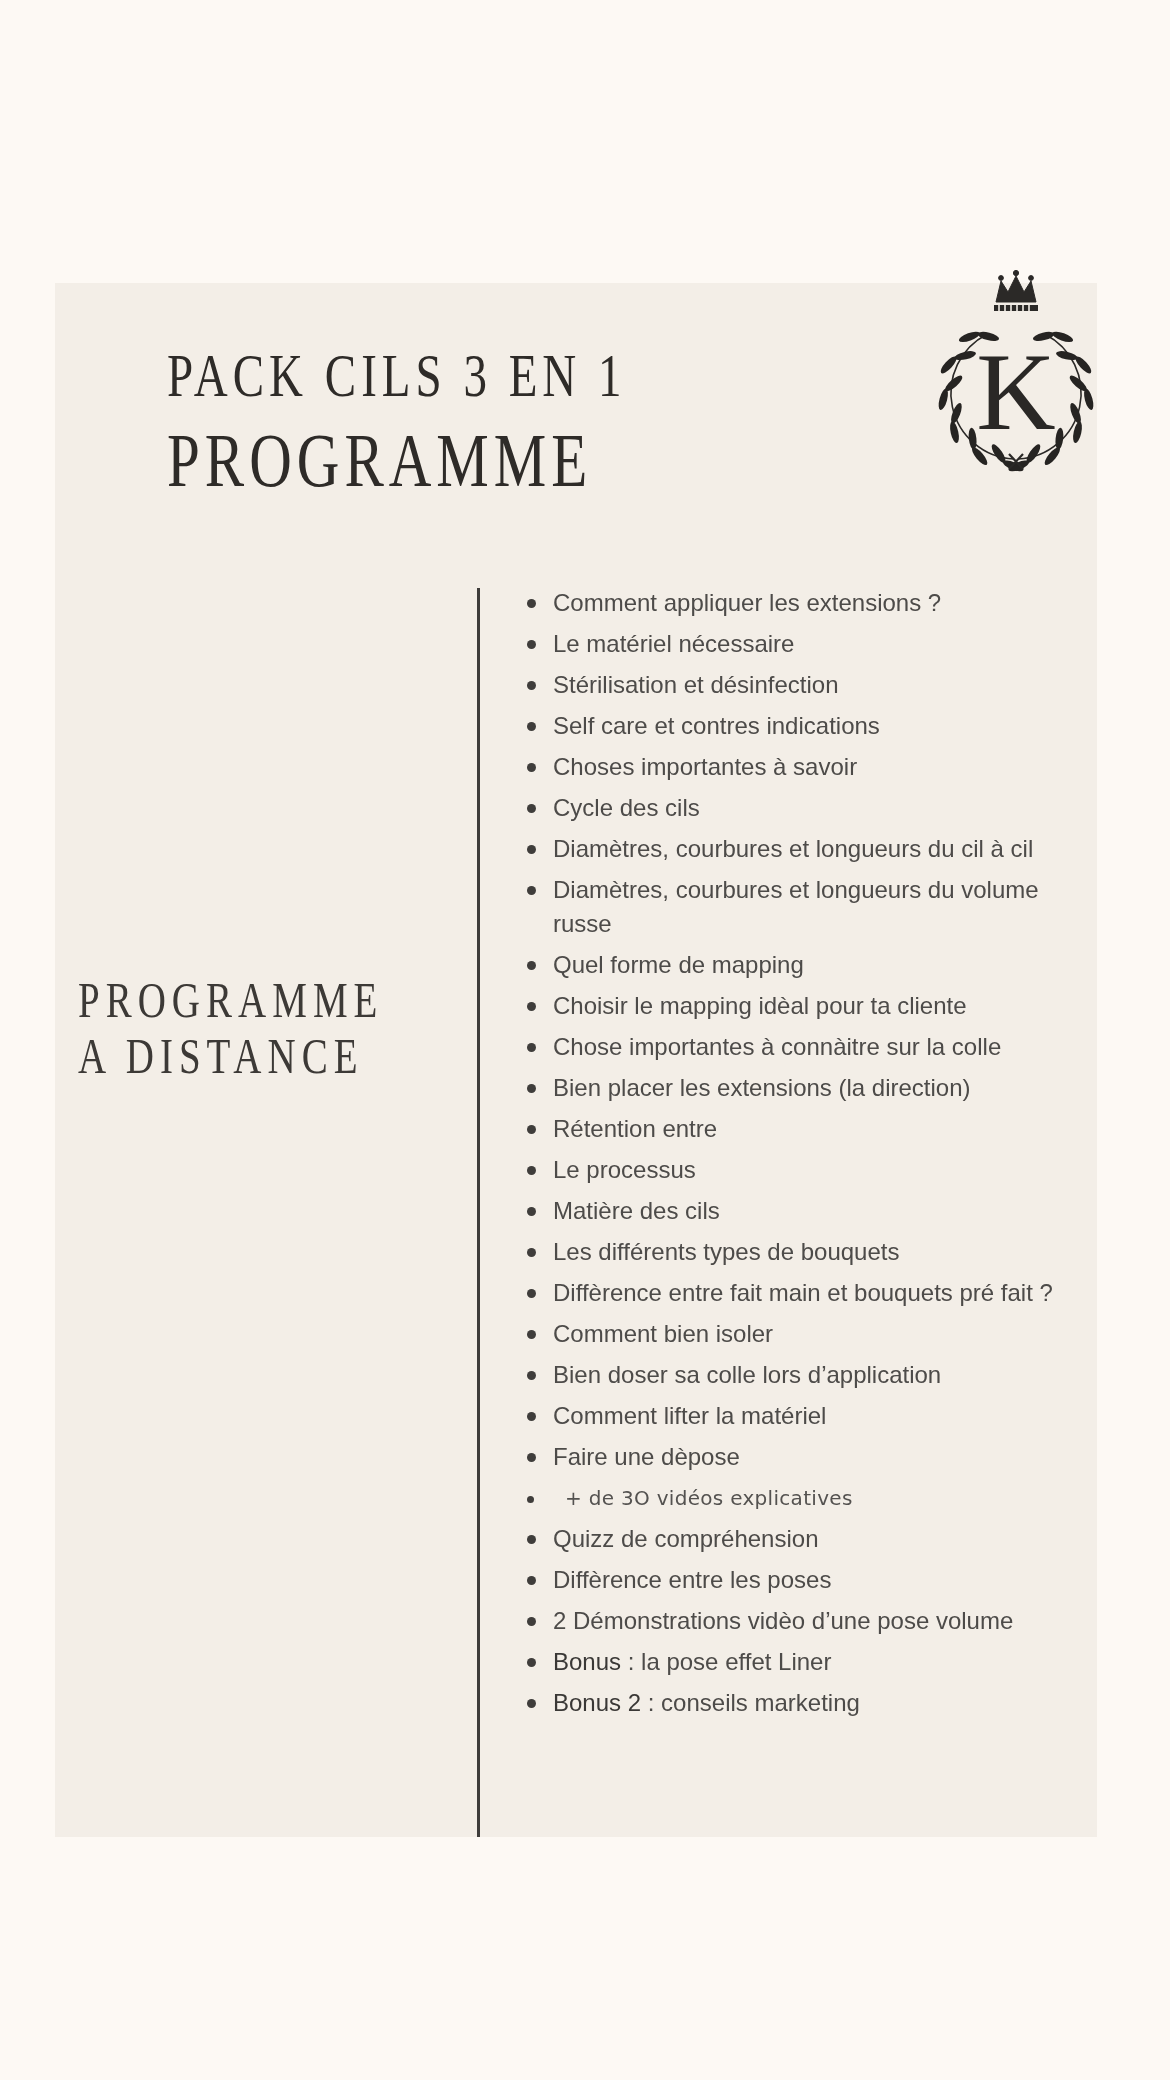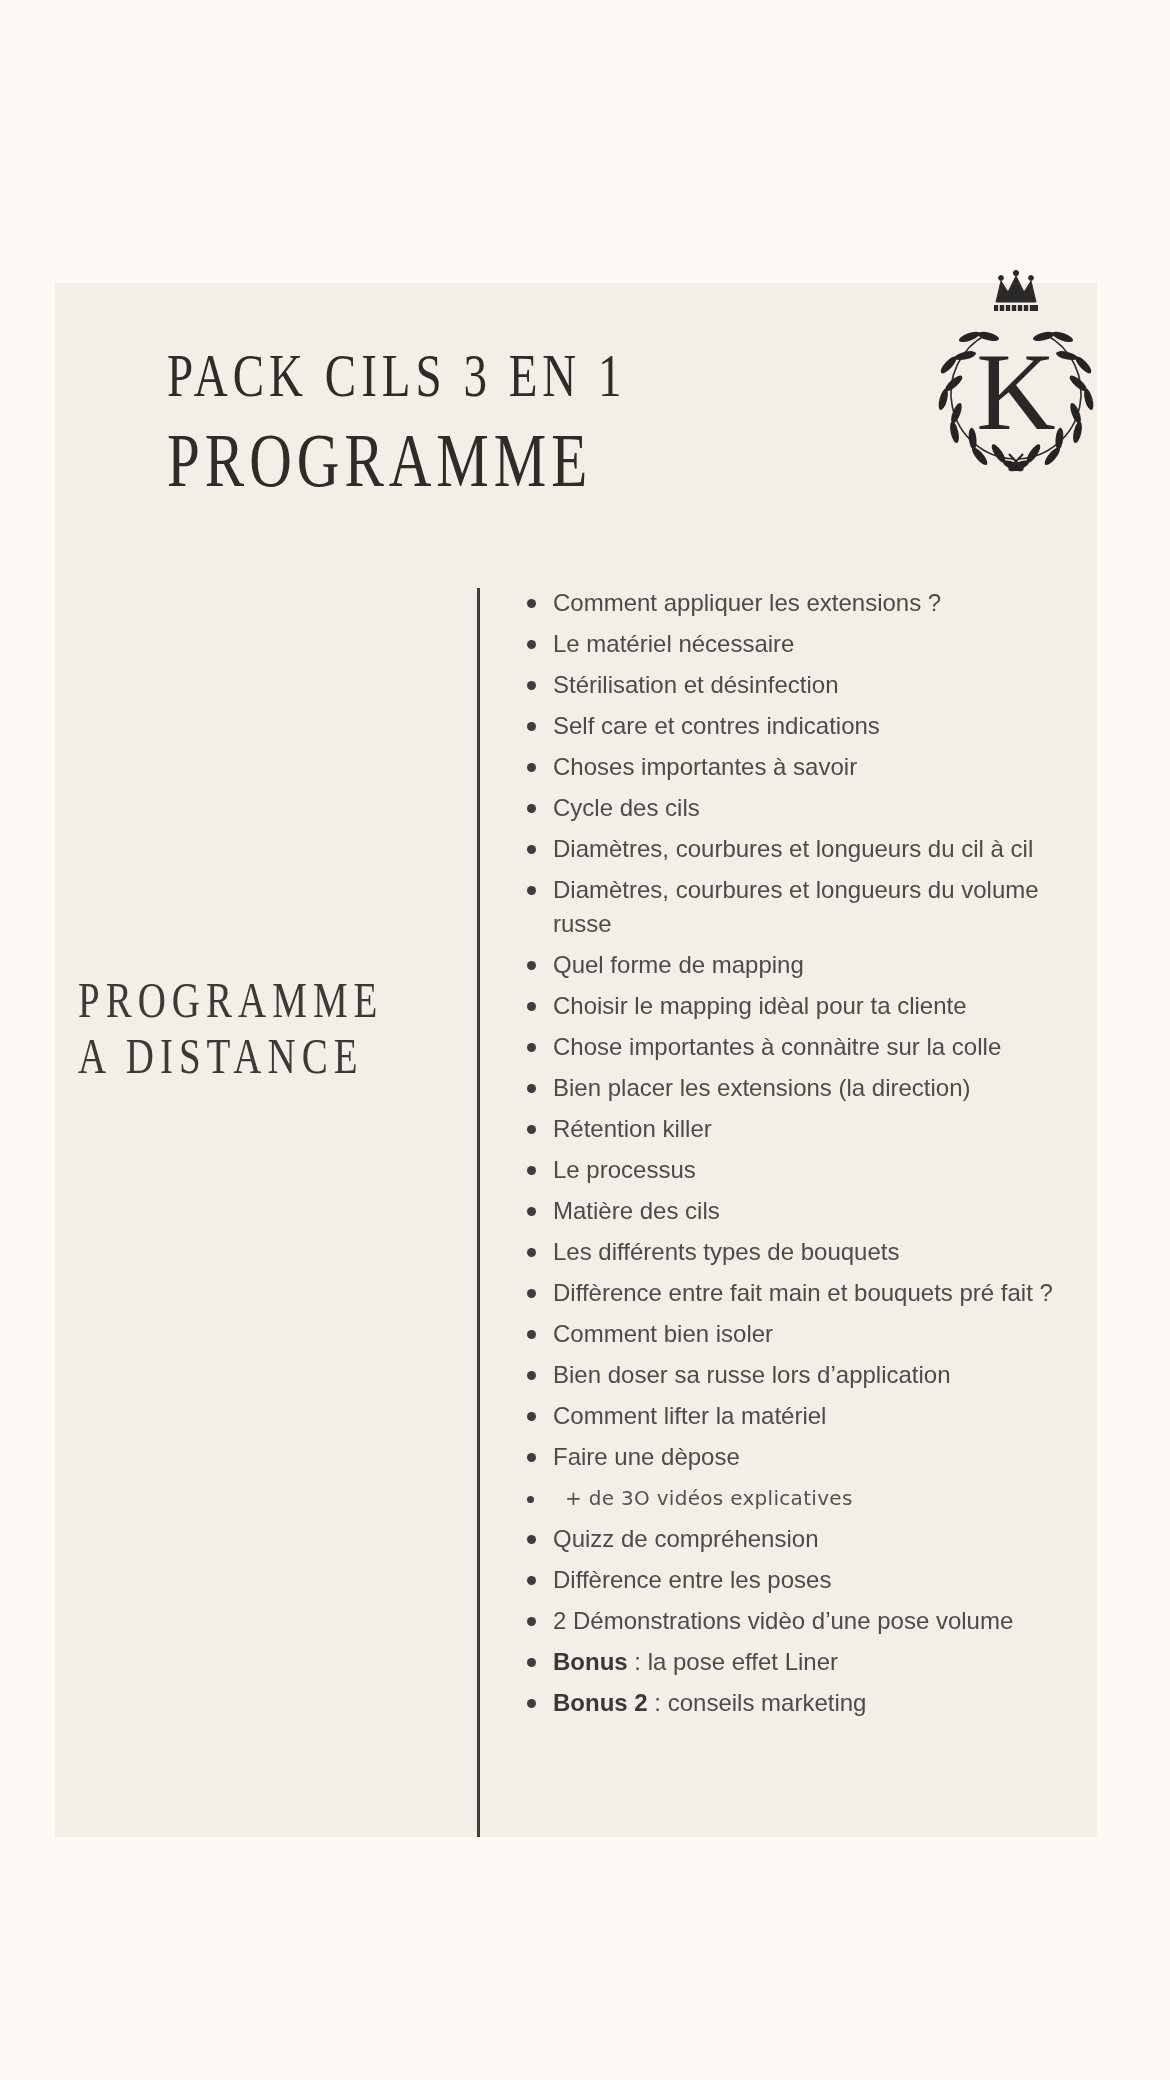--- a/index.html
+++ b/index.html
@@ -34,21 +34,21 @@
   
   .divider{position:absolute;left:477px;top:588px;width:3px;height:1249px;background:#3e3c3a;}
   
   .list{position:absolute;left:527px;top:586px;width:575px;display:flex;flex-direction:column;}
   .row{display:flex;align-items:flex-start;margin-bottom:7px;color:#4d4b49;}
   .dot{
     flex:0 0 auto;width:9px;height:9px;border-radius:50%;
     background:#3f3d3b;margin:13px 17px 0 0;
   }
   .txt{font-size:24px;line-height:34px;white-space:pre-wrap;}
-  .bold{font-weight:bold;color:#3a3836;}
+  .bold{font-weight:normal;color:#3a3836;}
   .row.small .dot{width:7px;height:7px;margin-top:15px;}
   .row.small .txt{
     font-family:"DejaVu Sans",sans-serif;font-size:20px;line-height:34px;
     padding-left:14px;color:#545250;letter-spacing:0.3px;
   }
   
   .logo{position:absolute;left:926px;top:268px;width:180px;height:210px;}
   .logo svg{display:block;}
   .logo text{
     font-family:"Liberation Serif",serif;
@@ -168,21 +168,21 @@
     <div class="row">
       <span class="dot"></span>
       <span class="txt">Chose importantes à connàitre sur la colle</span>
     </div>
     <div class="row">
       <span class="dot"></span>
       <span class="txt">Bien placer les extensions (la direction)</span>
     </div>
     <div class="row">
       <span class="dot"></span>
-      <span class="txt">Rétention killer</span>
+      <span class="txt">Rétention entre</span>
     </div>
     <div class="row">
       <span class="dot"></span>
       <span class="txt">Le processus</span>
     </div>
     <div class="row">
       <span class="dot"></span>
       <span class="txt">Matière des cils</span>
     </div>
     <div class="row">
@@ -192,21 +192,21 @@
     <div class="row">
       <span class="dot"></span>
       <span class="txt">Diffèrence entre fait main et bouquets pré fait ?</span>
     </div>
     <div class="row">
       <span class="dot"></span>
       <span class="txt">Comment bien isoler</span>
     </div>
     <div class="row">
       <span class="dot"></span>
-      <span class="txt">Bien doser sa russe lors d’application</span>
+      <span class="txt">Bien doser sa colle lors d’application</span>
     </div>
     <div class="row">
       <span class="dot"></span>
       <span class="txt">Comment lifter la matériel</span>
     </div>
     <div class="row">
       <span class="dot"></span>
       <span class="txt">Faire une dèpose</span>
     </div>
     <div class="row small">

